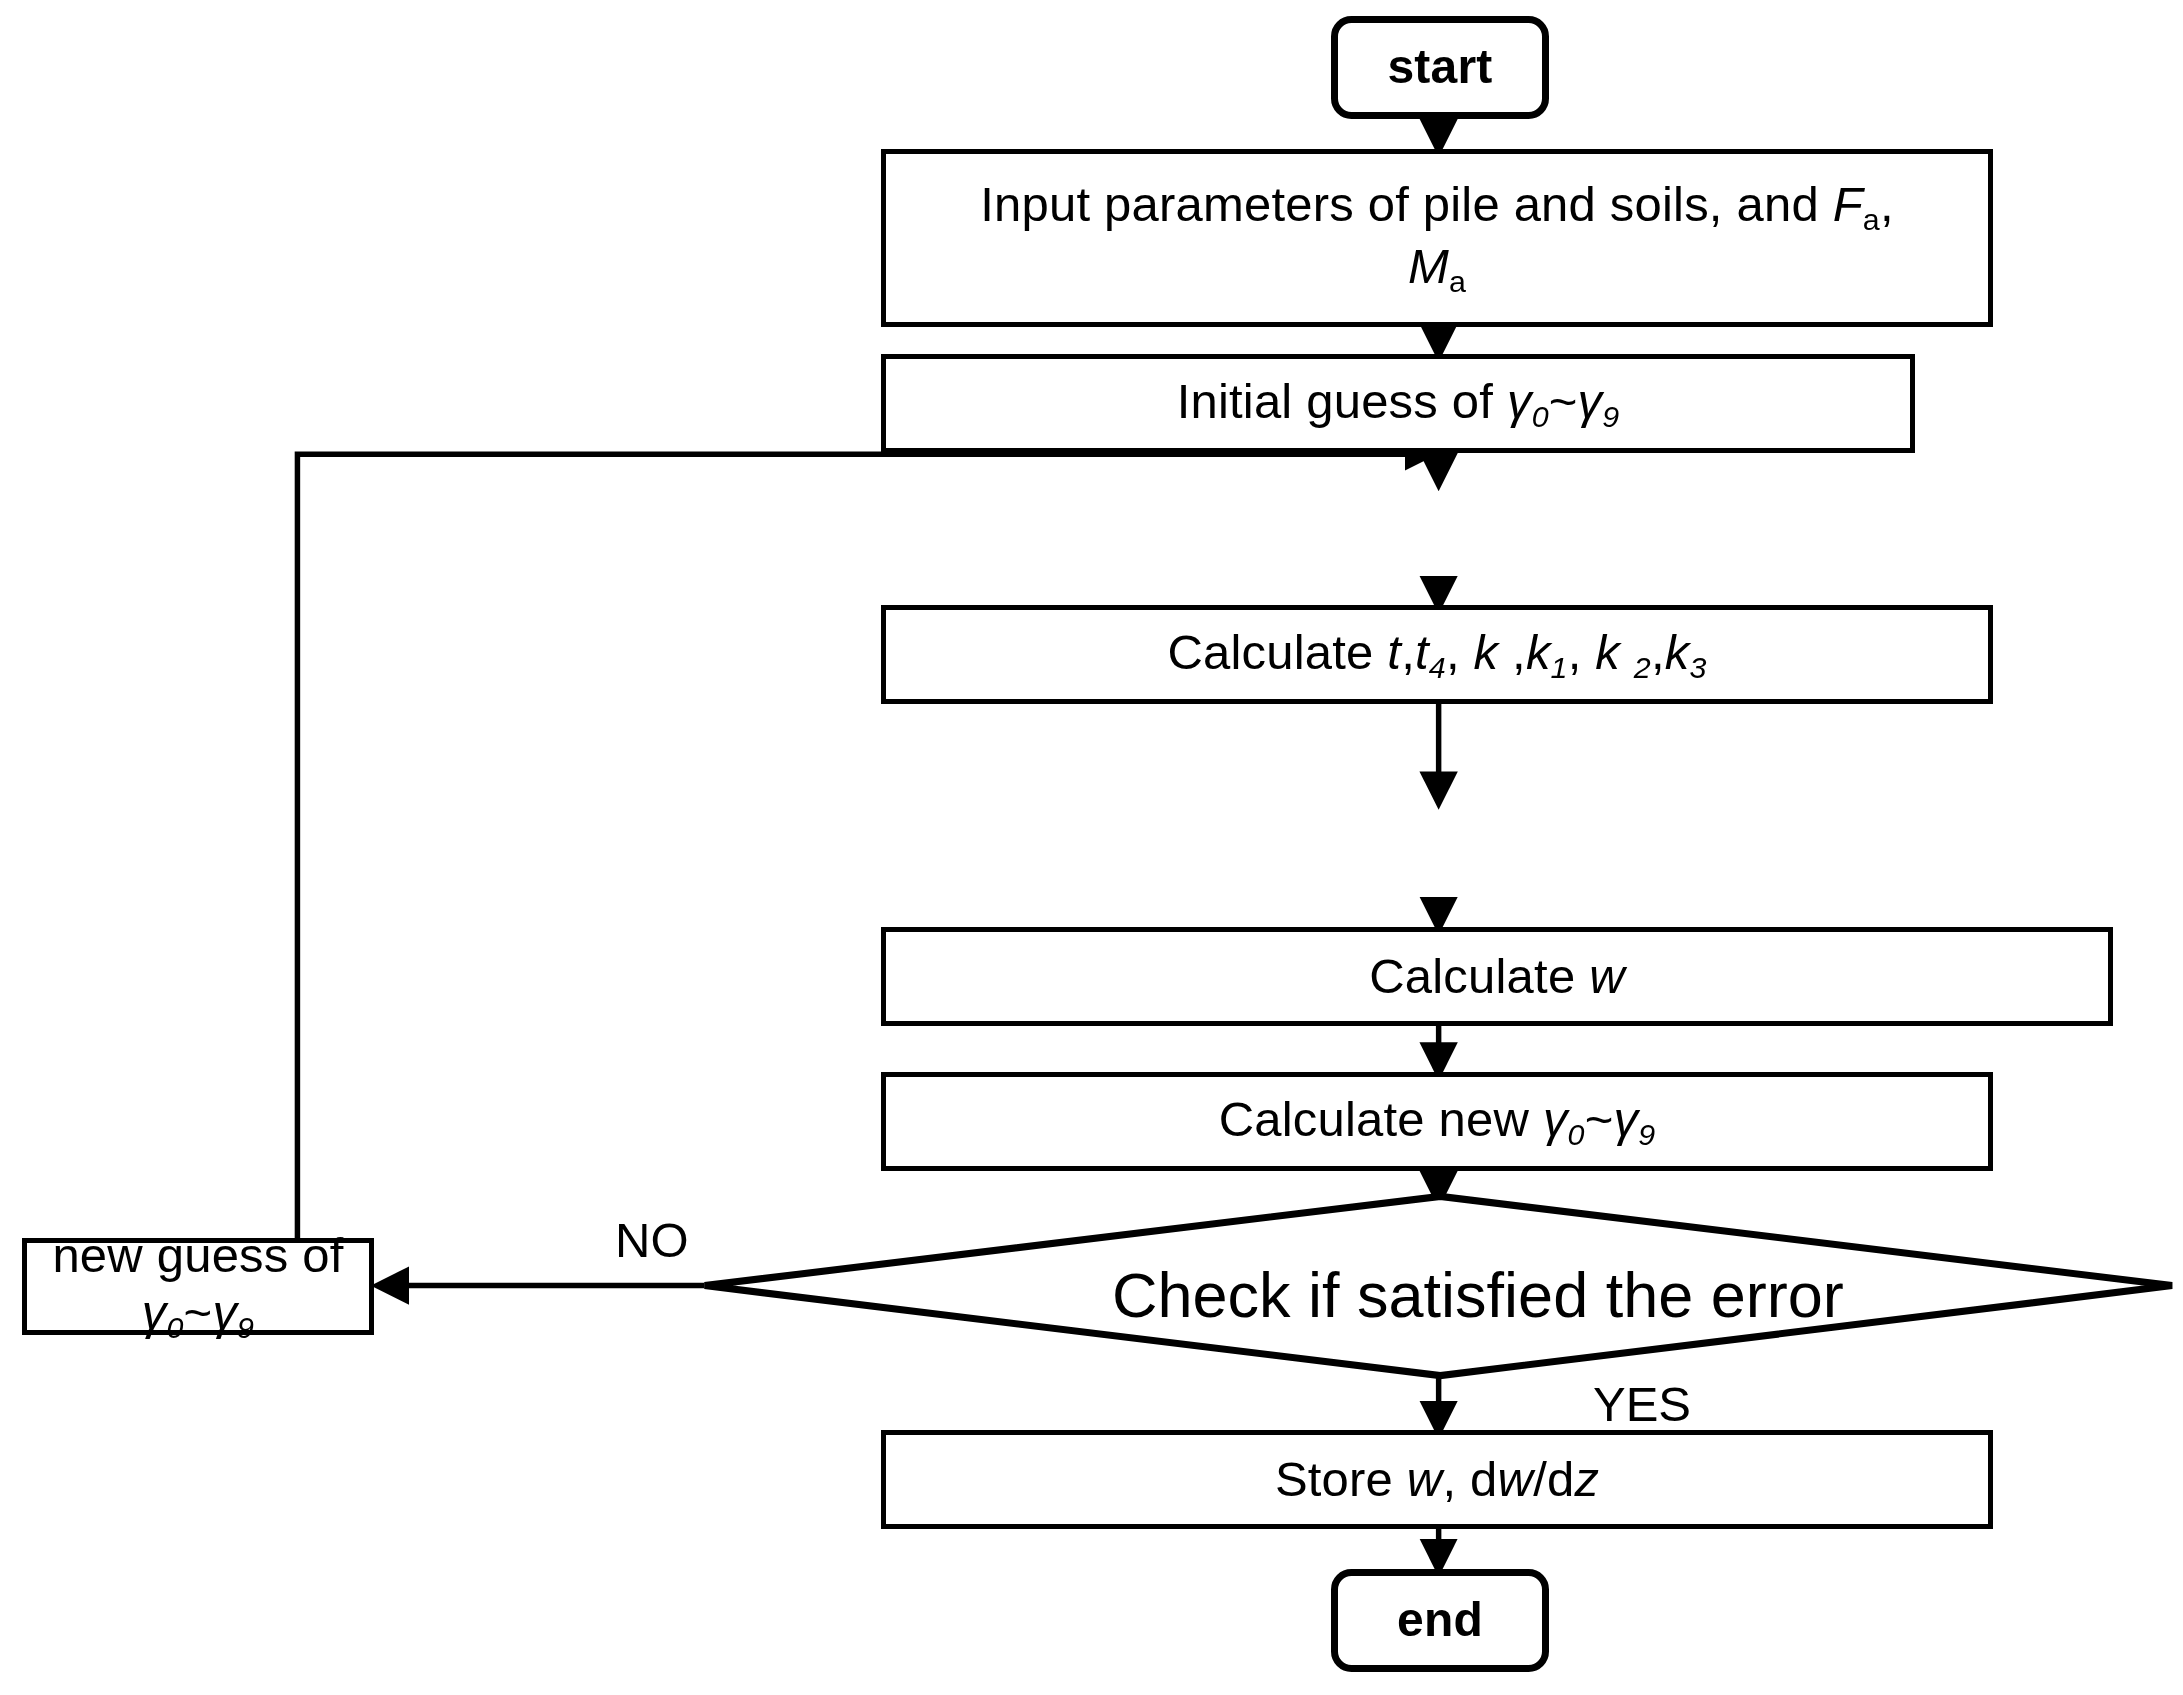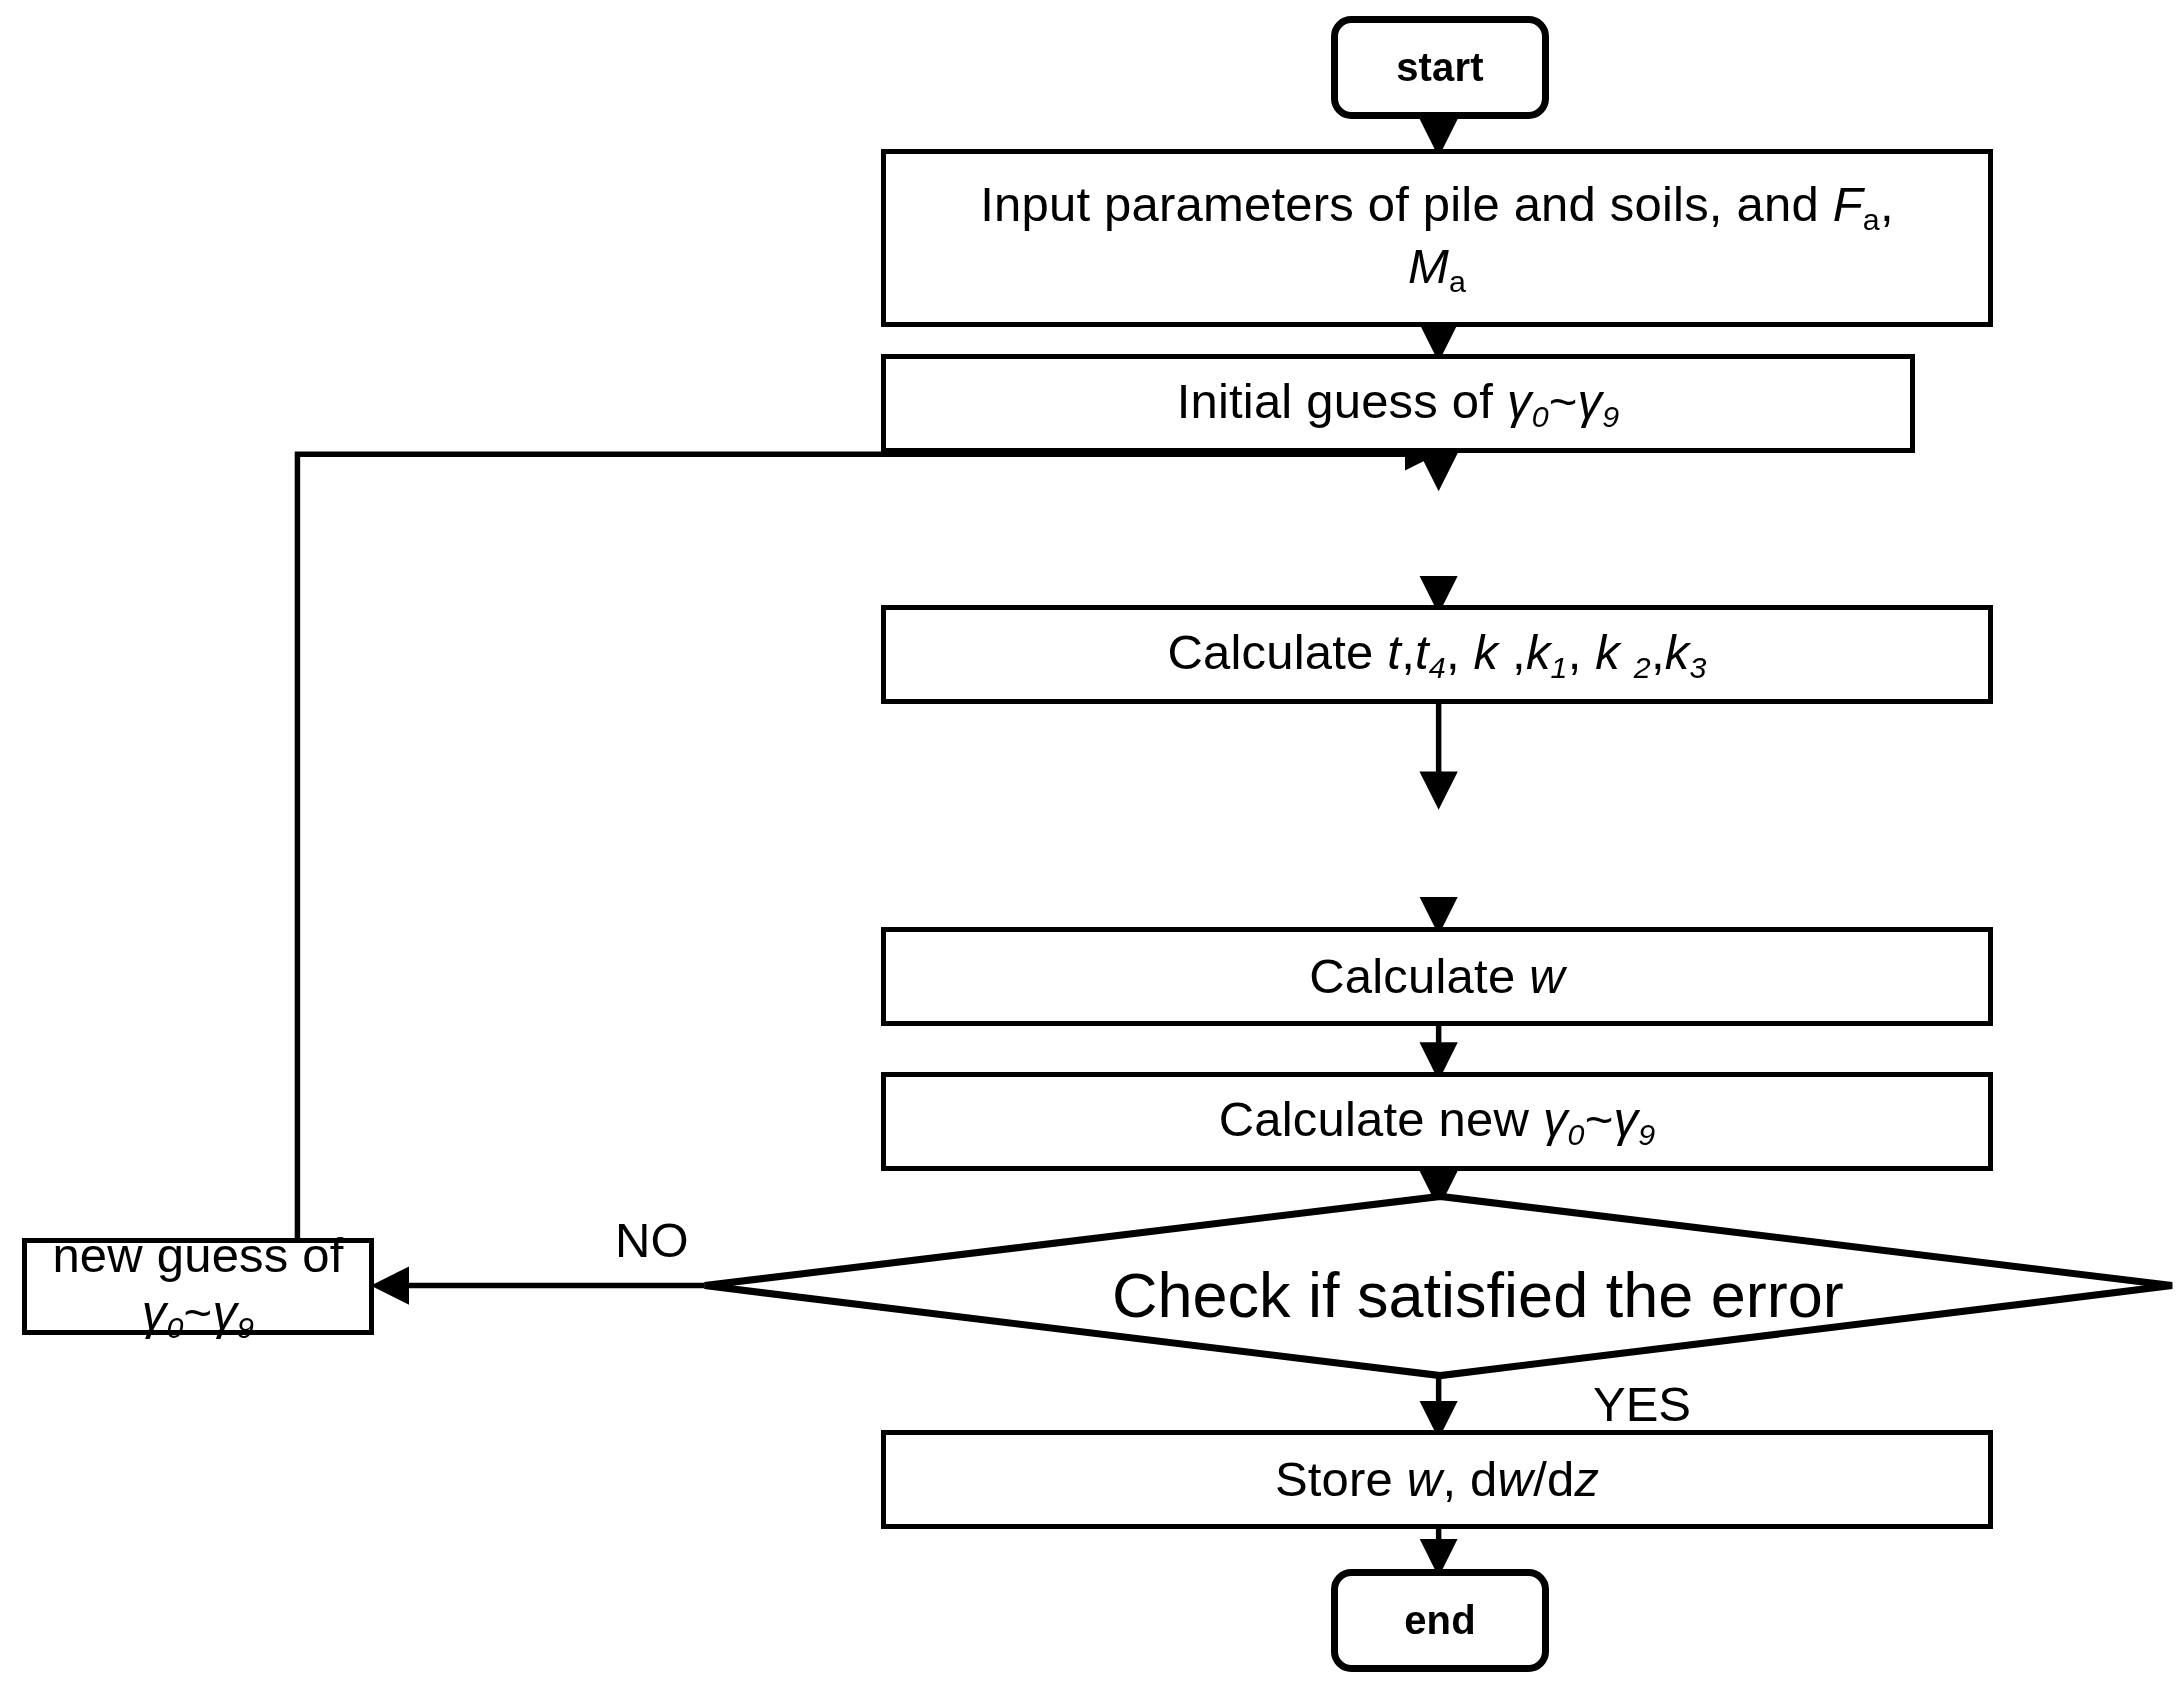--- a/index.html
+++ b/index.html
@@ -40,21 +40,21 @@
     font-weight: bold;
   }
   .node-label {
     font-size: 49px;
     line-height: 1.18;
     letter-spacing: 0.2px;
     white-space: pre-wrap;
     padding: 0 11px;
   }
   .terminal .node-label {
-    font-size: 40px;
+    font-size: 48px;
     font-weight: bold;
   }
   .diamond-label {
     position: absolute;
     font-size: 63px;
     color: #000;
     white-space: nowrap;
   }
   .edge-label {
     position: absolute;
@@ -122,21 +122,21 @@
   <div class="node" style="left:881px; top:354px; width:1034px; height:99px;">
     <span class="node-label">Initial guess of <i class="gk">γ</i><sub class="sbi">0</sub>~<i class="gk">γ</i><sub class="sbi">9</sub></span>
   </div>
 
 
   <div class="node" style="left:881px; top:605px; width:1112px; height:99px;">
     <span class="node-label">Calculate <i class="mv">t</i>,<i class="mv">t</i><sub class="sbi">4</sub>, <i class="mv">k</i> ,<i class="mv">k</i><sub class="sbi">1</sub>, <i class="mv">k</i> <sub class="sbi">2</sub>,<i class="mv">k</i><sub class="sbi">3</sub></span>
   </div>
 
 
-  <div class="node" style="left:881px; top:927px; width:1112px; height:99px;">
+  <div class="node" style="left:881px; top:927px; width:1232px; height:99px;">
     <span class="node-label">Calculate <i class="mv">w</i></span>
   </div>
 
   <div class="node" style="left:881px; top:1072px; width:1112px; height:99px;">
     <span class="node-label">Calculate new <i class="gk">γ</i><sub class="sbi">0</sub>~<i class="gk">γ</i><sub class="sbi">9</sub></span>
   </div>
 
   <svg style="position:absolute; left:689px; top:1190px; width:1494px; height:192px;" viewBox="0 0 1909 245" xmlns="http://www.w3.org/2000/svg">
     <polygon points="20,122 960,8 1895,122 960,237" fill="#ffffff" stroke="#000000" stroke-width="9"></polygon>
   </svg>

